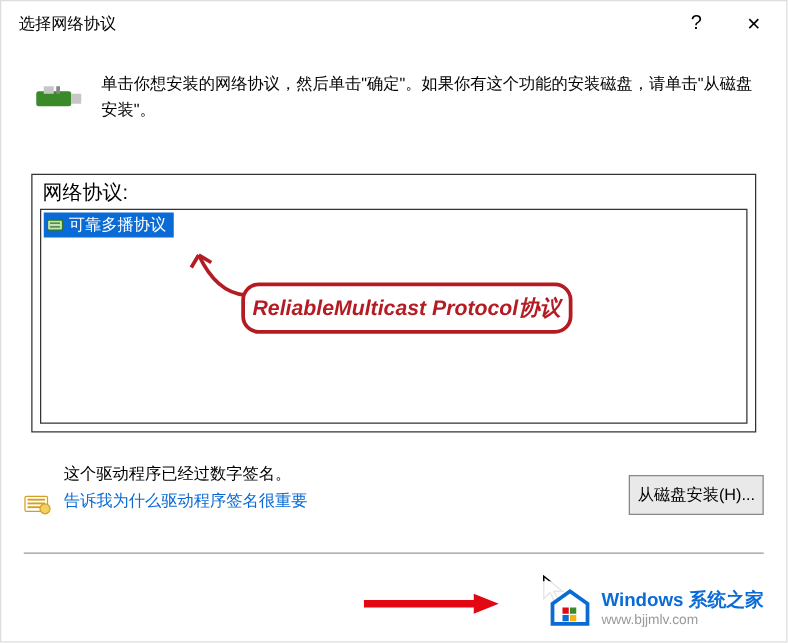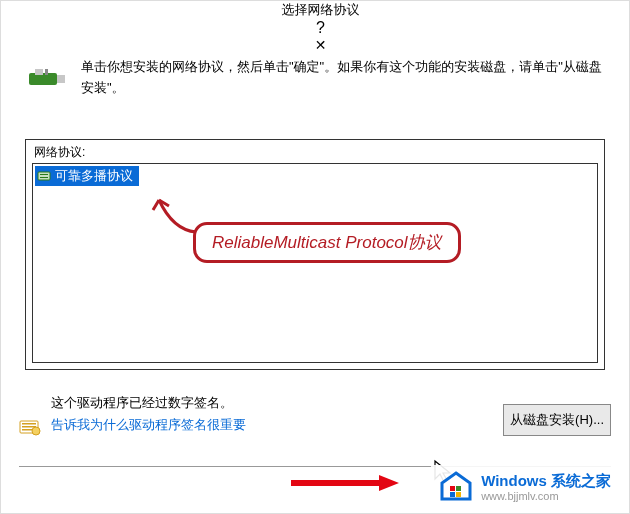--- a/index.html
+++ b/index.html
@@ -11,21 +11,20 @@
       background: #fff;
       position: relative;
       border: 1px solid #ddd;
       overflow: hidden;
     }
     .titlebar {
       display: flex;
       align-items: center;
       height: 36px;
       padding: 0 3px 0 14px;
-      flex-direction: column;
     }
     .titlebar-title { font-size: 13px; }
     .titlebar-spacer { flex: 1; }
     .help-btn, .close-btn {
       width: 46px; height: 30px;
       display: flex; align-items: center; justify-content: center;
       font-size: 16px;
     }
     .close-btn { font-size: 14px; }
 
@@ -34,24 +33,24 @@
       padding: 20px 26px 8px 26px;
       gap: 14px;
     }
     .net-icon { width: 40px; height: 30px; flex-shrink:0; margin-top:6px;}
     .instruction-text { font-size: 13px; line-height: 1.6; }
 
     .list-area {
       margin: 28px 18px 0 18px;
       padding: 4px 6px 6px 6px;
     }
-    .list-label { font-size: 12px; margin: 0 0 2px 2px; }
+    .list-label { font-size: 16px; margin: 0 0 2px 2px; }
     .list-box {
       border: 1px solid #333;
-      height: 200px;
+      height: 172px;
       background: #fff;
       position: relative;
       overflow: hidden;
     }
     .list-outer {
       border: 1px solid #333;
       padding: 4px 6px 6px 6px;
     }
     .list-item {
       display: inline-flex;
@@ -64,25 +63,26 @@
       gap: 2px;
     }
     .list-item-icon { width:16px; height:14px; display:inline-block; }
 
     .annotation {
       position: absolute;
       left: 160px;
       top: 58px;
       border: 3px solid #b41c24;
       border-radius: 14px;
-      padding: 6px 16px;
+      padding: 6px 6px;
       color: #b41c24;
       font-style: italic;
       font-size: 17px;
       background: #fff;
+      font-weight: bold;
     }
     .annotation-arrow {
       position: absolute;
       left: 118px; top: 28px;
       width: 52px; height: 44px;
       pointer-events: none;
     }
 
     .sig-row {
       display: flex;

